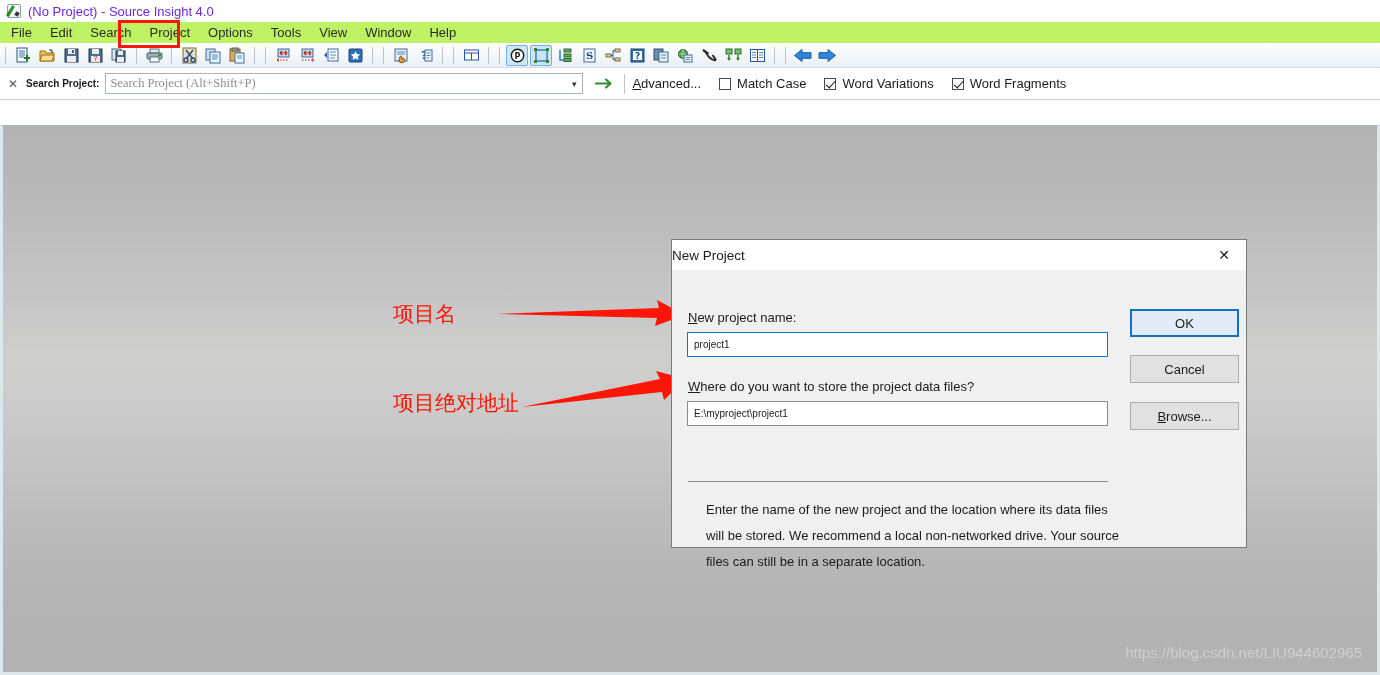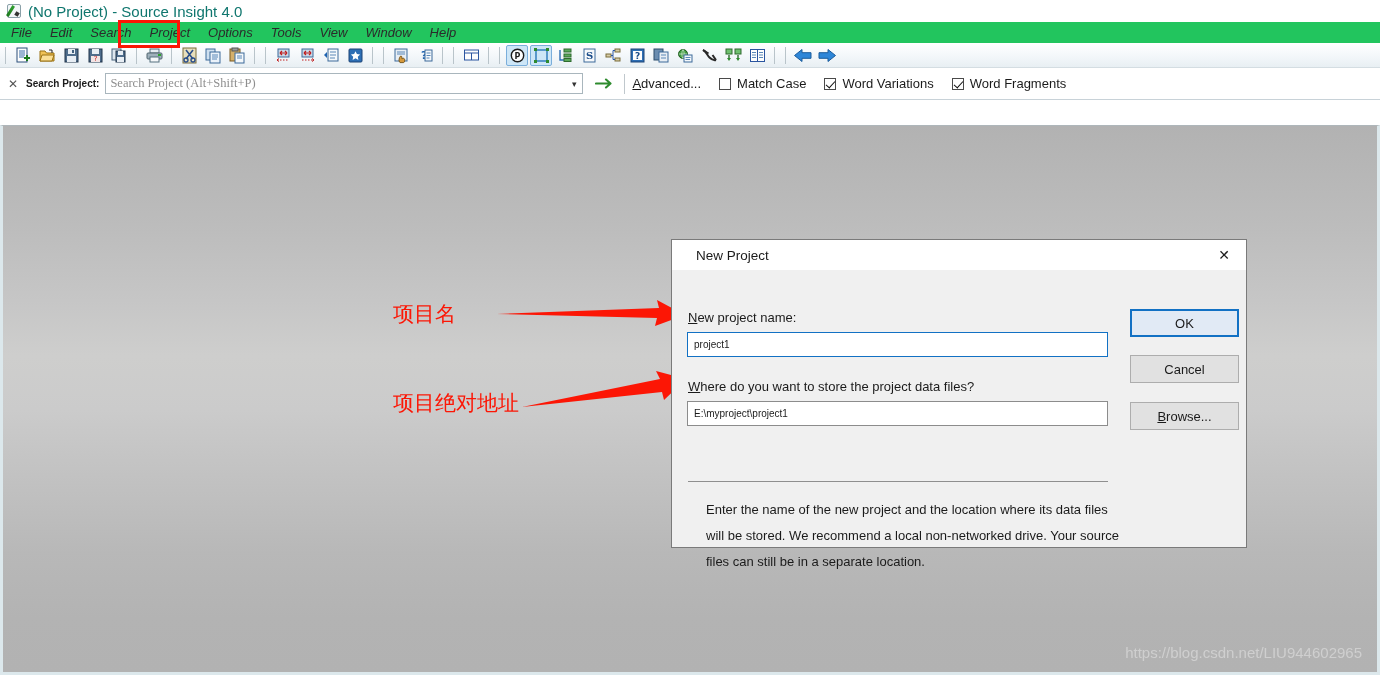--- a/index.html
+++ b/index.html
@@ -33,29 +33,28 @@
   .app-logo .pen {
     position: absolute; left: 3px; top: 2px; width: 3px; height: 12px;
     background: linear-gradient(180deg,#2f9e2f,#1d7a1d);
     transform: rotate(32deg); transform-origin: 50% 50%;
   }
   .app-logo .nib {
     position: absolute; left: 9px; top: 9px; width: 4px; height: 4px;
     background: #333; transform: rotate(32deg);
   }
   .title-text {
-    font-size: 15px; color: #0f766e; white-space: nowrap;
+    font-size: 13px; color: #6d28d9; white-space: nowrap;
   }
 
   
   .menubar {
     position: absolute; left: 0; top: 22px; width: 1380px; height: 21px;
     display: flex; align-items: center;
-    background: #22c55e;
-    font-style: italic;
+    background: #bef264;
   }
   .menu-item {
     font-size: 13px; color: #2b2b2b;
     padding: 2px 9px; white-space: nowrap; cursor: default;
   }
   .menu-item:first-child { margin-left: 2px; }
 
   
   .menu-highlight {
     position: absolute;
@@ -185,21 +184,21 @@
     border: 1px solid #7a7a7a;
     box-shadow: 0 0 0 0 rgba(0,0,0,0);
     z-index: 40;
   }
   .dlg-titlebar {
     height: 30px; background: #ffffff;
     display: flex; align-items: center;
     position: relative;
   }
   .dlg-title {
-    font-size: 13.5px; color: #1b1b1b; margin-left: 24px;
+    font-size: 13.5px; color: #1b1b1b; margin-left: 0;
   }
   .dlg-close {
     position: absolute; right: 0; top: 0;
     width: 44px; height: 30px;
     display: flex; align-items: center; justify-content: center;
     font-size: 14px; color: #1b1b1b; cursor: default;
   }
   .dlg-body { position: relative; height: 278px; }
 
   .dlg-label {

